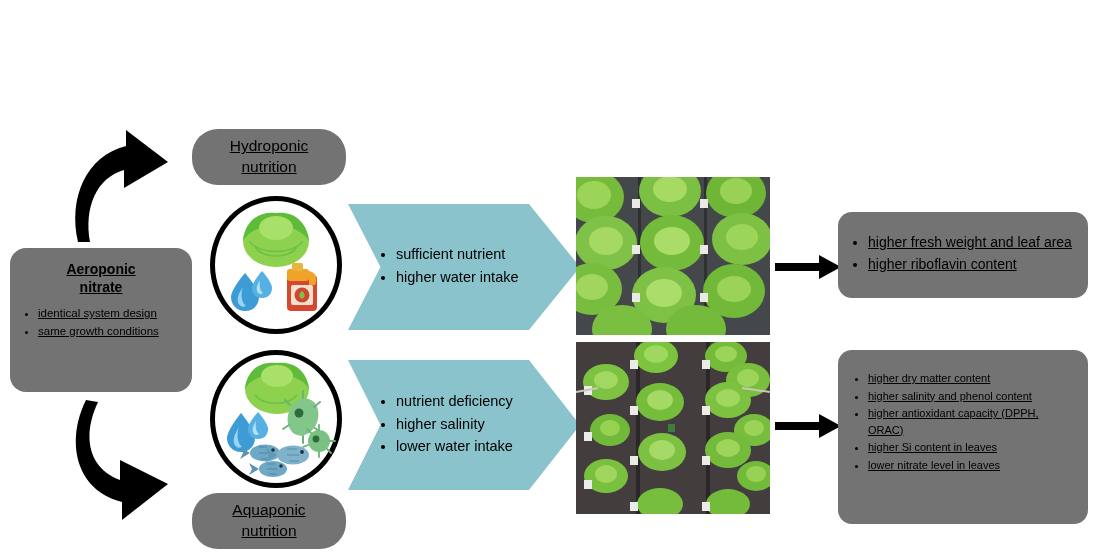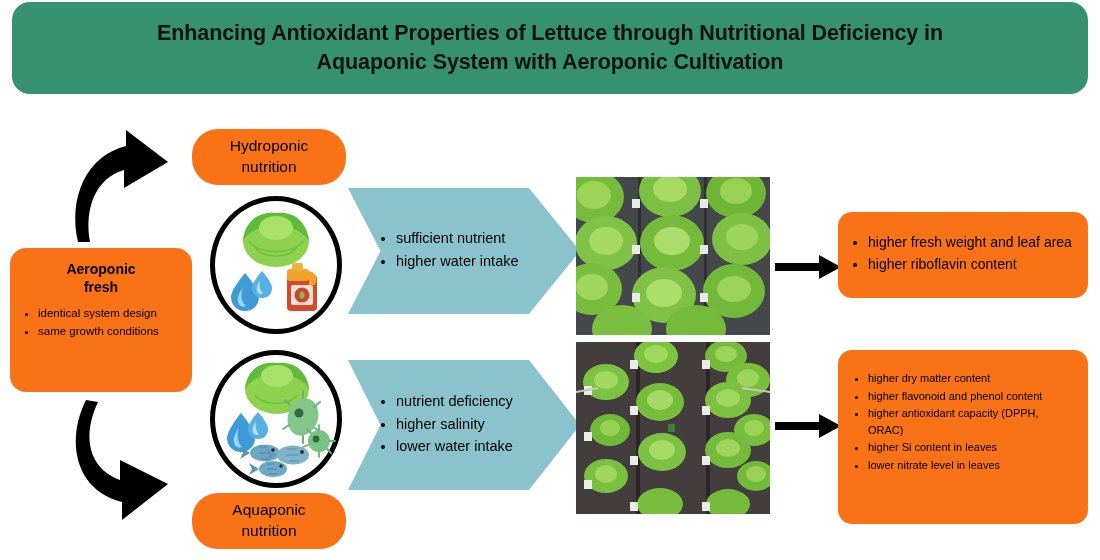--- a/index.html
+++ b/index.html
@@ -26,21 +26,21 @@
   }
   .title-text {
     color: #111111;
     font-weight: bold;
     font-size: 21.5px;
     line-height: 1.33;
     letter-spacing: -0.1px;
   }
 
   
-  .blue-box { position: absolute; background: #f97316; border-radius: 14px; }
+  .blue-box { position: absolute; background: #737373; border-radius: 14px; text-decoration: underline; }
 
   .sys-box {
     left: 10px; top: 248px;
     width: 182px; height: 144px;
     border-radius: 16px;
     padding: 12px 8px 8px 8px;
   }
   .sys-title {
     color: #000; font-weight: bold; font-size: 14px;
     text-align: center; line-height: 1.32;
@@ -71,21 +71,21 @@
   .circle-bottom { left: 210px; top: 350px; width: 132px; height: 138px; }
   .circle svg { position: absolute; left: 0; top: 0; }
 
   
   .chevron {
     position: absolute;
     background: #8bc3cc;
     clip-path: polygon(0% 0%, 78% 0%, 100% 50%, 78% 100%, 0% 100%, 14% 50%);
     display: flex; align-items: center;
   }
-  .chev-top { left: 348px; top: 188px; width: 232px; height: 126px; }
+  .chev-top { left: 348px; top: 204px; width: 232px; height: 126px; }
   .chev-bottom { left: 348px; top: 360px; width: 232px; height: 130px; }
   .chev-list { margin: 0; padding-left: 48px; padding-right: 40px; }
   .chev-list li {
     color: #000; font-size: 14.5px; line-height: 1.5;
     margin-bottom: 1px;
   }
 
   
   .photo { position: absolute; overflow: hidden; }
   .photo-top { left: 576px; top: 177px; width: 194px; height: 158px; }
@@ -111,42 +111,36 @@
     color: #000; font-size: 14px; line-height: 1.47;
     margin-bottom: 1px;
   }
   .result-bottom .result-list li { font-size: 11px; line-height: 1.5; }
 </style>
 </head>
 <body>
 
 <div class="stage">
 
-  <div class="title-banner">
-    <div class="title-text">
-      <span>Enhancing Antioxidant Properties of Lettuce through Nutritional Deficiency in</span><br>
-      <span>Aquaponic System with Aeroponic Cultivation</span>
-    </div>
-  </div>
 
   <div class="curved-arrow curve-up">
     <svg width="116" height="116" viewBox="0 0 116 116">
       <path d="M14 116 C4 72, 22 30, 62 20 L62 4 L104 36 L60 62 L60 44 C32 52, 20 82, 26 116 Z" fill="#000"></path>
     </svg>
   </div>
   <div class="curved-arrow curve-down">
     <svg width="120" height="124" viewBox="0 0 120 124">
       <path d="M22 2 C2 42, 10 92, 58 104 L58 122 L104 86 L56 62 L56 82 C24 70, 18 38, 34 4 Z" fill="#000"></path>
     </svg>
   </div>
 
   <div class="blue-box sys-box">
     <div class="sys-title">
       <span>Aeroponic</span><br>
-      <span>fresh</span>
+      <span>nitrate</span>
     </div>
     <ul class="sys-list">
       <li>identical system design</li>
       <li>same growth conditions</li>
     </ul>
   </div>
 
   <div class="blue-box pill pill-top">
     <div class="pill-text">
       <span>Hydroponic</span><br>
@@ -393,20 +387,20 @@
   <div class="straight-arrow arrow-bottom">
     <svg width="66" height="28" viewBox="0 0 66 28">
       <rect x="0" y="10" width="46" height="8" fill="#000"></rect>
       <path d="M44 2 L66 14 L44 26 Z" fill="#000"></path>
     </svg>
   </div>
 
   <div class="blue-box result-box result-bottom">
     <ul class="result-list">
       <li>higher dry matter content</li>
-      <li>higher flavonoid and phenol content</li>
+      <li>higher salinity and phenol content</li>
       <li>higher antioxidant capacity (DPPH, ORAC)</li>
       <li>higher Si content in leaves</li>
       <li>lower nitrate level in leaves</li>
     </ul>
   </div>
 
 </div>
 
 </body></html>

